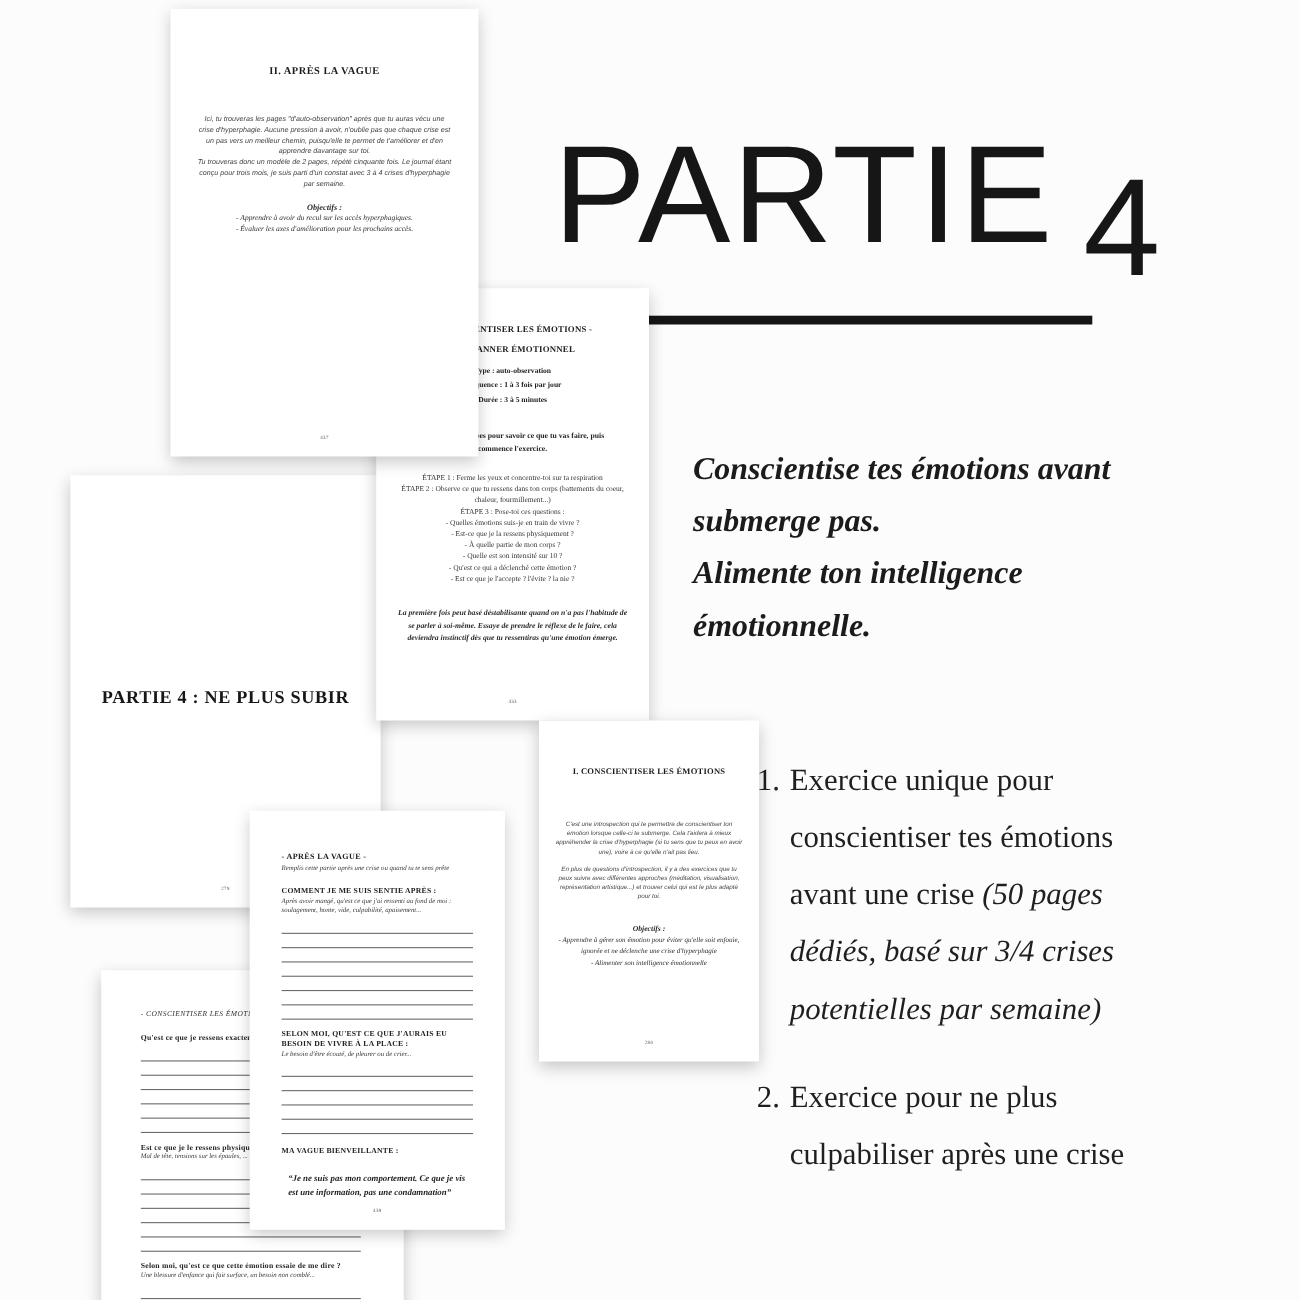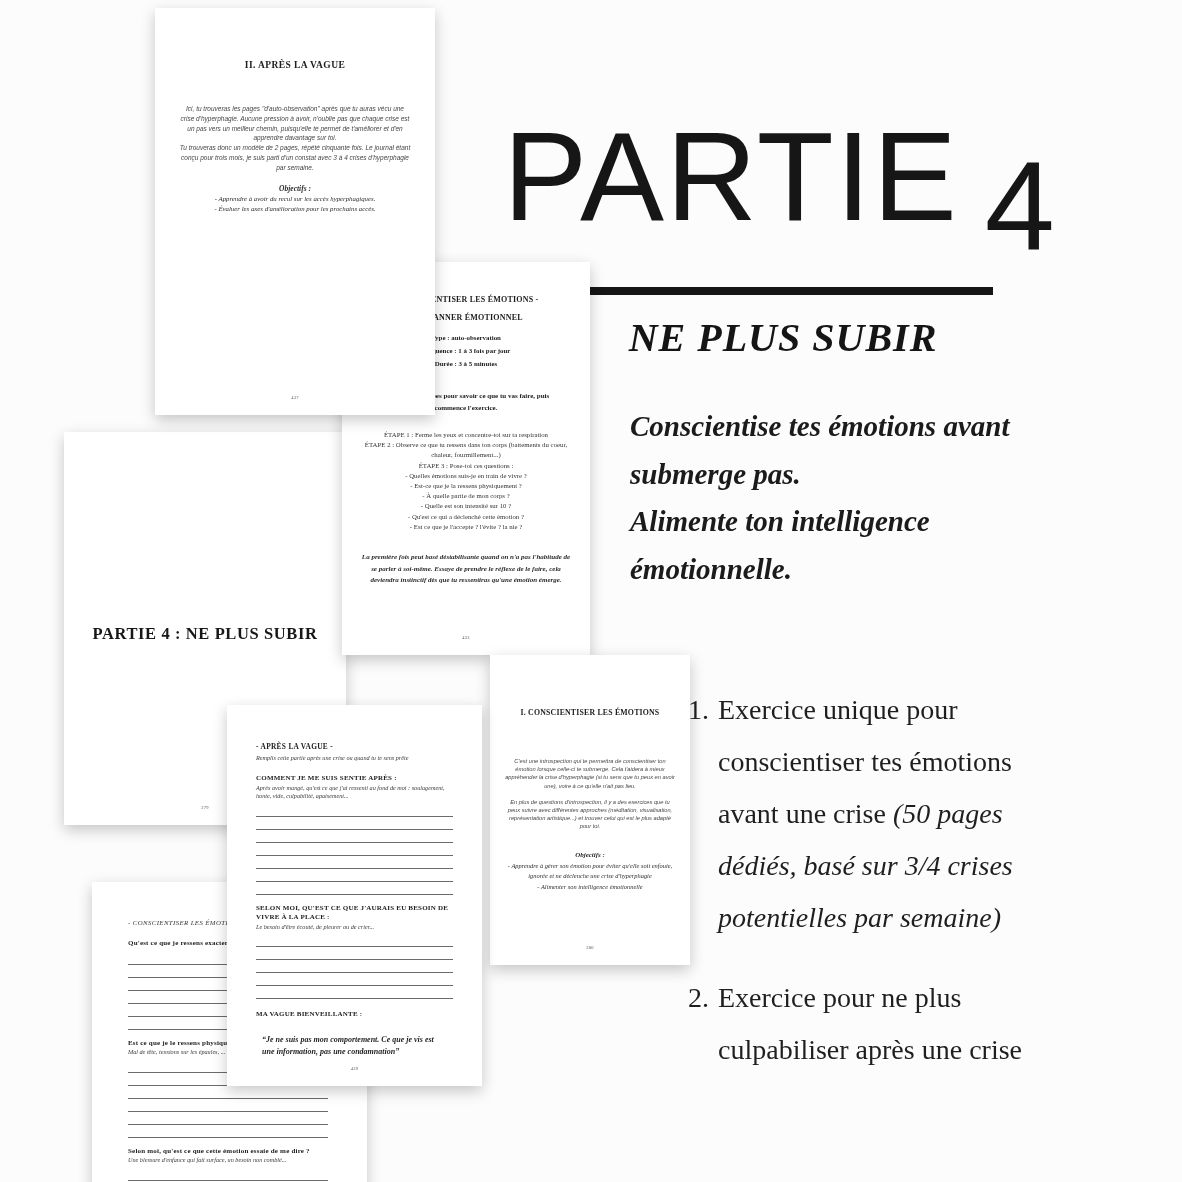--- a/index.html
+++ b/index.html
@@ -31,21 +31,21 @@
   .pb-meta { margin-top:9px; font:bold 6.9px/13px "Liberation Serif", serif; color:#222; }
   .pb-instr { margin:20px 28px 0; font:bold 7px/12px "Liberation Serif", serif; color:#222; }
   .pb-steps { margin:16px 12px 0; font:6.8px/10.2px "Liberation Serif", serif; color:#333; }
   .pb-note  { margin:20px 19px 0; font:bold italic 7px/11.5px "Liberation Serif", serif; color:#2b2b2b; }
 
   
   .page-c { left:64px; top:432px; width:282px; height:393px; z-index:1; text-align:center; }
   .pc-title { margin-top:192px; font:bold 16.5px "Liberation Serif", serif; letter-spacing:.6px; color:#171717; }
 
   
-  .page-d { left:227px; top:705px; width:255px; height:381px; z-index:4; padding:0 29px;
+  .page-d { left:227px; top:737px; width:232px; height:381px; z-index:4; padding:0 29px;
             font-family:"Liberation Serif", serif; color:#222; text-align:left; }
   .pd-h   { margin-top:37px; font:bold 7.4px "Liberation Serif", serif; letter-spacing:.3px; }
   .pd-sub { margin-top:3px; font:italic 6.2px "Liberation Serif", serif; color:#3a3a3a; }
   .form-label { font:bold 7px/9.5px "Liberation Serif", serif; letter-spacing:.2px; }
   .form-hint  { font:italic 6.2px/8.6px "Liberation Serif", serif; color:#3a3a3a; }
   .pd-block1 { margin-top:13px; }
   .pd-block2 { margin-top:9px; }
   .pd-block3 { margin-top:11px; }
   .rules { margin-top:3px; }
   .rule-line { height:13px; border-bottom:1px solid #6a6a6a; }
@@ -53,21 +53,21 @@
 
   
   .page-e { left:92px; top:882px; width:275px; height:330px; z-index:1; padding:0 39px 0 36px;
             font-family:"Liberation Serif", serif; color:#222; text-align:left; }
   .pe-h { margin-top:37px; font:italic 6.8px "Liberation Serif", serif; letter-spacing:.4px; color:#333; }
   .pe-block1 { margin-top:13px; }
   .pe-block  { margin-top:9px; }
 
   
   .page-f { left:490px; top:655px; width:200px; height:310px; z-index:2; text-align:center; }
-  .pf-title { margin-top:53px; font:bold 7.8px "Liberation Serif", serif; letter-spacing:.2px; color:#1c1c1c; }
+  .pf-title { margin-top:42px; font:bold 7.8px "Liberation Serif", serif; letter-spacing:.2px; color:#1c1c1c; }
   .pf-body  { margin:0 14px; font:italic 5.7px/8.2px "Liberation Sans", sans-serif; color:#454545; }
   .pf-body.first { margin-top:40px; }
   .pf-body.second { margin-top:8px; }
   .pf-obj { margin:19px 10px 0; font-family:"Liberation Serif", serif; }
   .pf-obj .obj-label { font:bold italic 7px/11px "Liberation Serif", serif; color:#2c2c2c; }
   .pf-obj .obj-item  { font:italic 6.4px/10.5px "Liberation Serif", serif; color:#2c2c2c; }
 
   
   .big-heading { position:absolute; left:500px; top:112px; width:560px; text-align:center;
                  font-family:"Liberation Sans", sans-serif; font-weight:300; font-size:126px;
@@ -215,21 +215,20 @@
       <div class="form-label">MA VAGUE BIENVEILLANTE :</div>
       <div class="pd-quote">“Je ne suis pas mon comportement. Ce que je vis est une information, pas une condamnation”</div>
     </div>
     <div class="pagenum">439</div>
   </section>
 
   <h1 class="big-heading"><span>PARTIE</span><span class="four">4</span></h1>
 
   <div class="divider-rule"></div>
 
-  <div class="subtitle">NE PLUS SUBIR</div>
 
   <div class="tagline">
     <div>Conscientise tes émotions avant</div>
     <div>submerge pas.</div>
     <div>Alimente ton intelligence</div>
     <div>émotionnelle.</div>
   </div>
 
   <div class="benefits">
     <div class="benefit">

